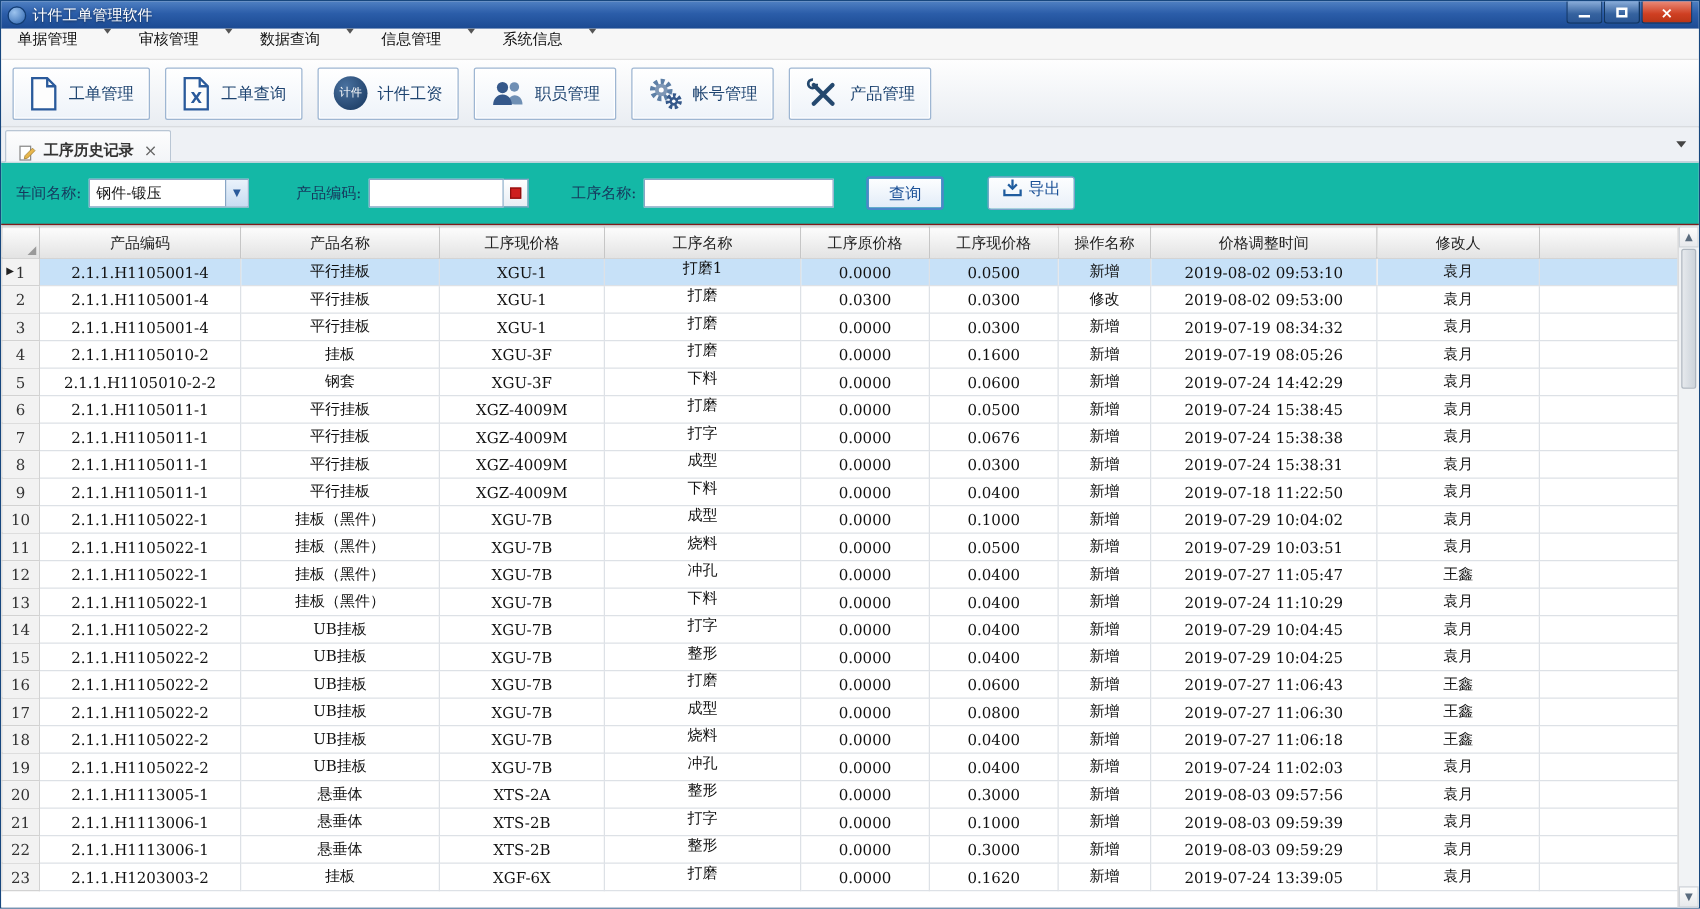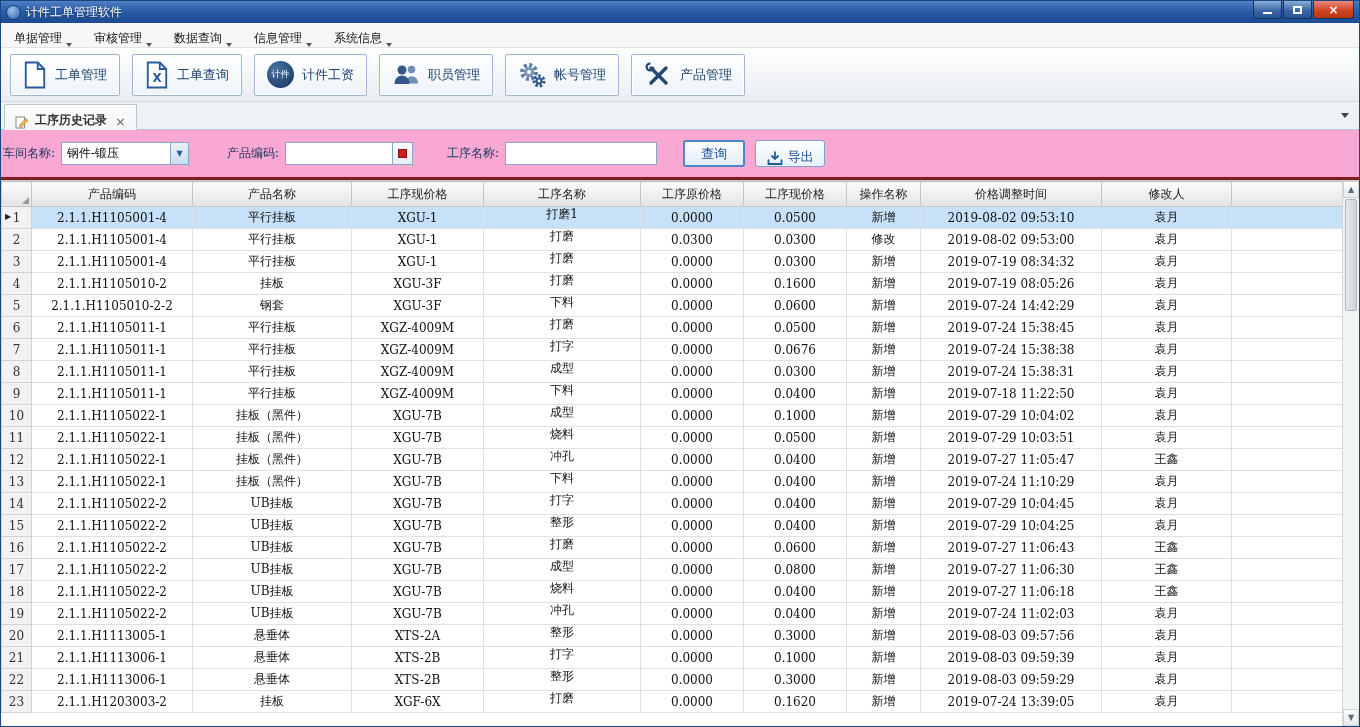--- a/index.html
+++ b/index.html
@@ -13,50 +13,50 @@
   .title-text{font-size:12px;text-shadow:0 1px 2px rgba(0,0,0,.55)}
   .win-controls{margin-left:auto;display:flex;align-self:flex-start;padding-right:5px}
   .win-btn{width:29px;height:18px;display:flex;align-items:center;justify-content:center;border:1px solid #12355e;border-top:none;background:linear-gradient(#8aadd9,#35629f 60%,#2a5694);color:#fff;border-radius:0 0 3px 3px;margin-left:1px;cursor:default}
   .win-btn.close{background:linear-gradient(#ea8a78,#cf3f22 60%,#b93517);width:41px}
   .min-glyph{width:9px;height:2px;background:#fff;margin-top:7px}
   .max-glyph{width:9px;height:8px;border:2px solid #fff}
   .close-glyph{font-size:12px;font-weight:bold;line-height:1}
 
   
   .menubar{height:25px;flex:0 0 25px;background:#f7f7f7;border-bottom:1px solid #e2e2e2;display:flex;align-items:stretch;padding-left:2px}
-  .menu-item{display:flex;align-items:flex-end;gap:4px;padding:0 11px;cursor:default;color:#111}
+  .menu-item{display:flex;align-items:flex-start;gap:21px;padding:0 11px;cursor:default;color:#111}
   .mcaret{width:0;height:0;border-left:3.5px solid transparent;border-right:3.5px solid transparent;border-top:4px solid #555}
 
   
   .toolbar{height:54px;flex:0 0 54px;background:linear-gradient(#fefefe,#e9edf2);border-bottom:1px solid #d2d6da;display:flex;align-items:center;gap:12px;padding:0 9px}
   .tool-btn{height:42px;min-width:110px;display:flex;align-items:center;justify-content:center;gap:8px;border:1px solid #9eb6d2;border-radius:2px;background:linear-gradient(#ffffff,#eef3f9);box-shadow:inset 0 0 0 1px #fff;padding:0 12px;cursor:default}
   .tool-label{font-size:13px;color:#1d4370}
   .tool-icon{display:flex;align-items:center}
   .badge-circle{width:27px;height:27px;border-radius:50%;background:radial-gradient(circle at 35% 30%,#49719f,#16355c);color:#fff;font-size:9px;display:flex;align-items:center;justify-content:center;white-space:nowrap}
 
   
   .tabbar{height:28px;flex:0 0 28px;background:#eef1f5;border-bottom:1px solid #b9c6d4;display:flex;align-items:flex-end;position:relative;padding-left:3px}
   .tab{height:26px;display:flex;align-items:flex-end;gap:6px;padding:0 10px;background:linear-gradient(#fdfdfd,#f3f5f8);border:1px solid #b9c6d4;border-bottom:1px solid #f6f8fa;margin-bottom:-1px;border-radius:2px 2px 0 0;font-weight:bold;color:#333;cursor:default}
   .tab-close{color:#666;font-size:13px;margin-left:2px;font-weight:normal}
   .tabstrip-caret{position:absolute;right:10px;top:11px;width:0;height:0;border-left:4px solid transparent;border-right:4px solid transparent;border-top:5px solid #444}
 
   
-  .filterbar{height:50px;flex:0 0 50px;background:#f9a8d4;border-bottom:3px solid #7f1d1d;display:flex;align-items:center;padding:0 2px;font-family:"DejaVu Serif","Liberation Serif",serif}
+  .filterbar{height:50px;flex:0 0 50px;background:#14b8a6;border-bottom:1px solid #7f1d1d;display:flex;align-items:center;padding:0 12px;font-family:"DejaVu Serif","Liberation Serif",serif}
   .flabel{color:#16365c;margin-right:6px;white-space:nowrap}
   .g2{margin-left:38px}.g3{margin-left:34px}
   .combo{width:128px;height:23px;background:#fff;border:1px solid #89a6c6;display:flex;align-items:stretch}
   .combo-value{flex:1;padding:2px 5px;white-space:nowrap;overflow:hidden}
   .combo-btn{width:18px;background:linear-gradient(#eaf2fb,#c8dcf2);border-left:1px solid #89a6c6;display:flex;align-items:center;justify-content:center;color:#2a5a9b;font-size:8px}
   .text-input{height:23px;border:1px solid #89a6c6;background:#fff;padding:0 5px;font-family:inherit;font-size:12px;outline:none}
   .w-code{width:108px}
   .w-proc{width:152px}
   .red-btn{width:20px;height:23px;border:1px solid #89a6c6;border-left:none;background:linear-gradient(#ffffff,#e7edf4);display:flex;align-items:center;justify-content:center;padding:0}
   .red-square{width:9px;height:9px;background:#ce1e1e;border:1px solid #8e0f0f;display:block}
   .query-btn{width:62px;height:27px;margin-left:26px;border:2px solid #4d86c9;border-radius:3px;background:linear-gradient(#fdfeff,#e2ecf8);color:#1a5096;font-size:13px;display:flex;align-items:center;justify-content:center;font-family:inherit}
-  .export-btn{width:70px;height:27px;margin-left:10px;border:1px solid #7ea2cb;border-radius:3px;background:linear-gradient(#fdfeff,#e9f0f8);color:#1a5096;font-size:13px;display:flex;align-items:flex-end;justify-content:center;gap:5px;font-family:inherit}
+  .export-btn{width:70px;height:27px;margin-left:35px;border:1px solid #7ea2cb;border-radius:3px;background:linear-gradient(#fdfeff,#e9f0f8);color:#1a5096;font-size:13px;display:flex;align-items:flex-start;justify-content:center;gap:5px;font-family:inherit}
 
   
   .table-area{flex:1;position:relative;background:#fff;overflow:hidden;border-top:1px solid #c4c4c4}
   #grid-table{border-collapse:collapse;table-layout:fixed;width:1343px;font-family:"DejaVu Serif","Liberation Serif",serif;font-size:12px}
   #grid-table th{height:25px;background:linear-gradient(#fcfcfc,#e3e3e3);border:1px solid #c6c6c6;font-weight:normal;color:#222;position:relative;white-space:nowrap;overflow:hidden}
   #grid-table td{height:22px;border:1px solid #dde1e6;text-align:center;padding:0 3px;white-space:nowrap;overflow:hidden;color:#111}
   #grid-table td.rownum{background:#f2f2f2;border-color:#d2d2d2;color:#333;position:relative}
   #grid-table tr.selected td:not(.rownum){background:#c7e1f8}
   #grid-table td.process{vertical-align:top;line-height:12px;padding-top:1px}
   th.corner:after{content:"";position:absolute;right:2px;bottom:2px;border-left:7px solid transparent;border-bottom:7px solid #9a9a9a}

